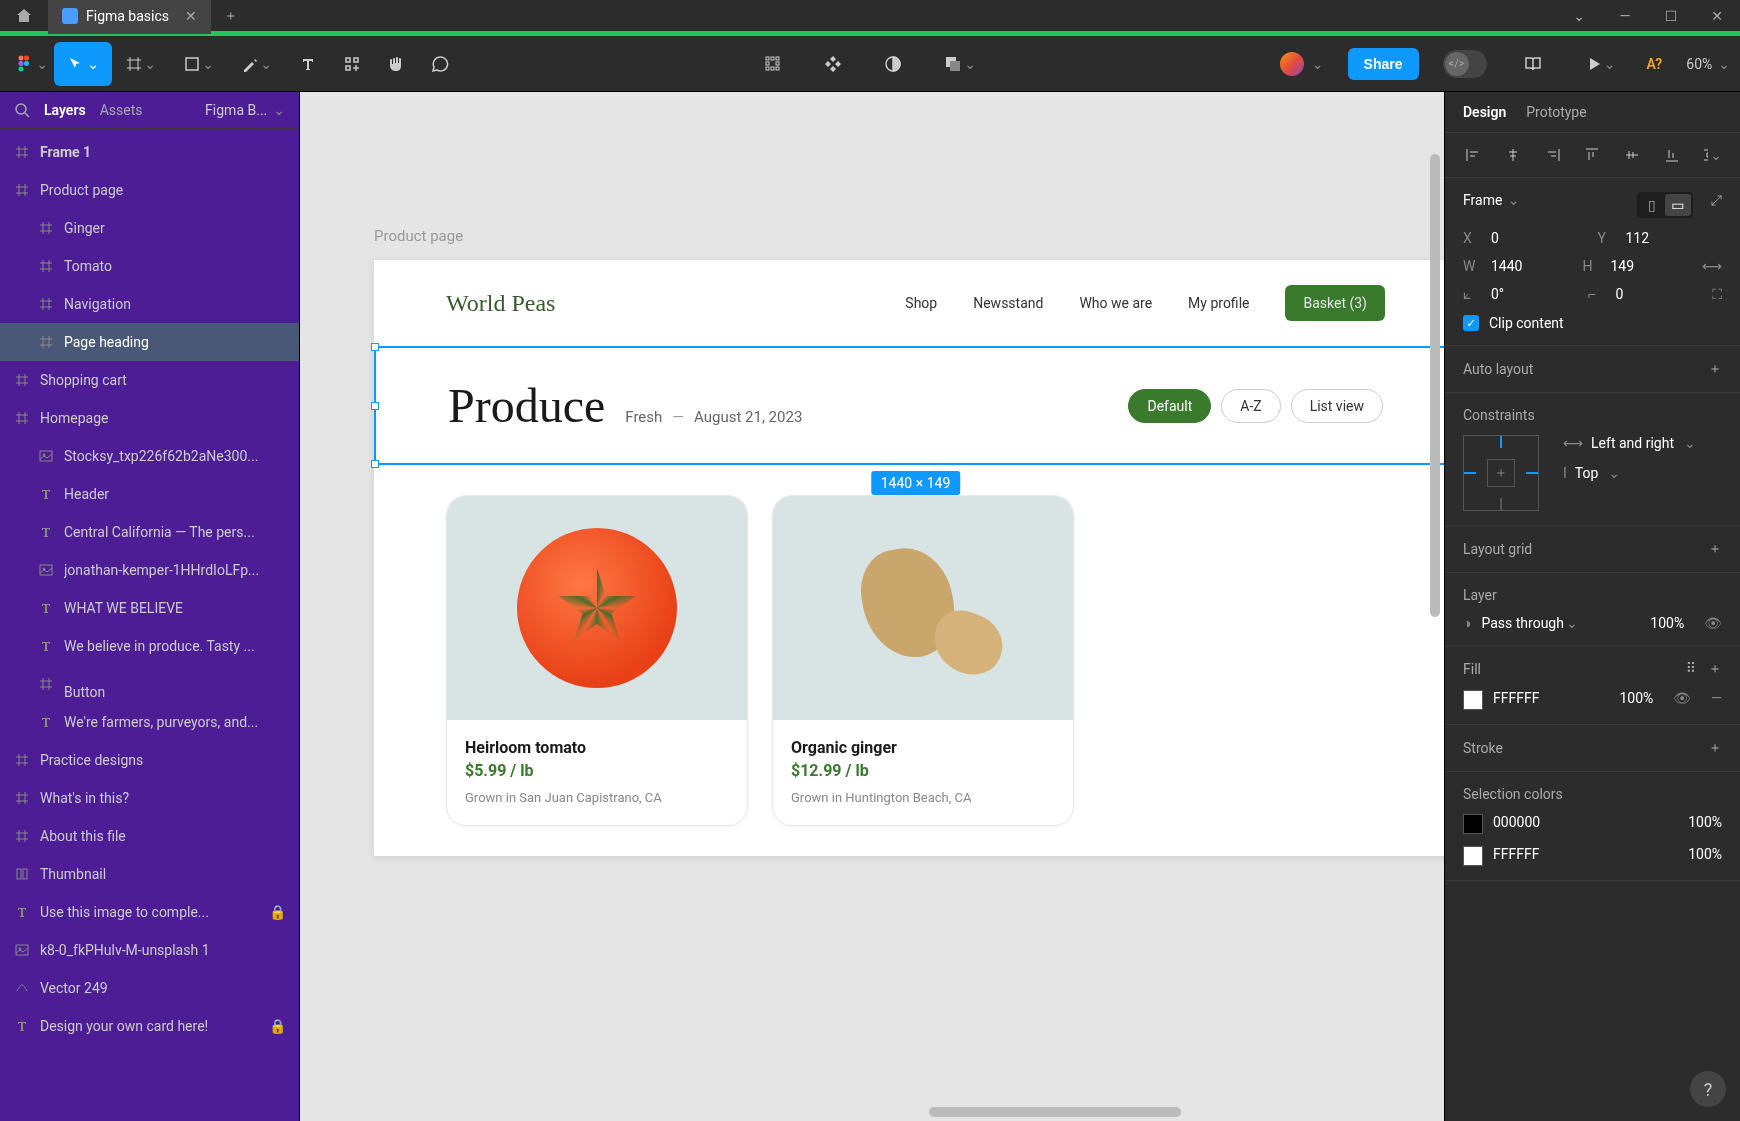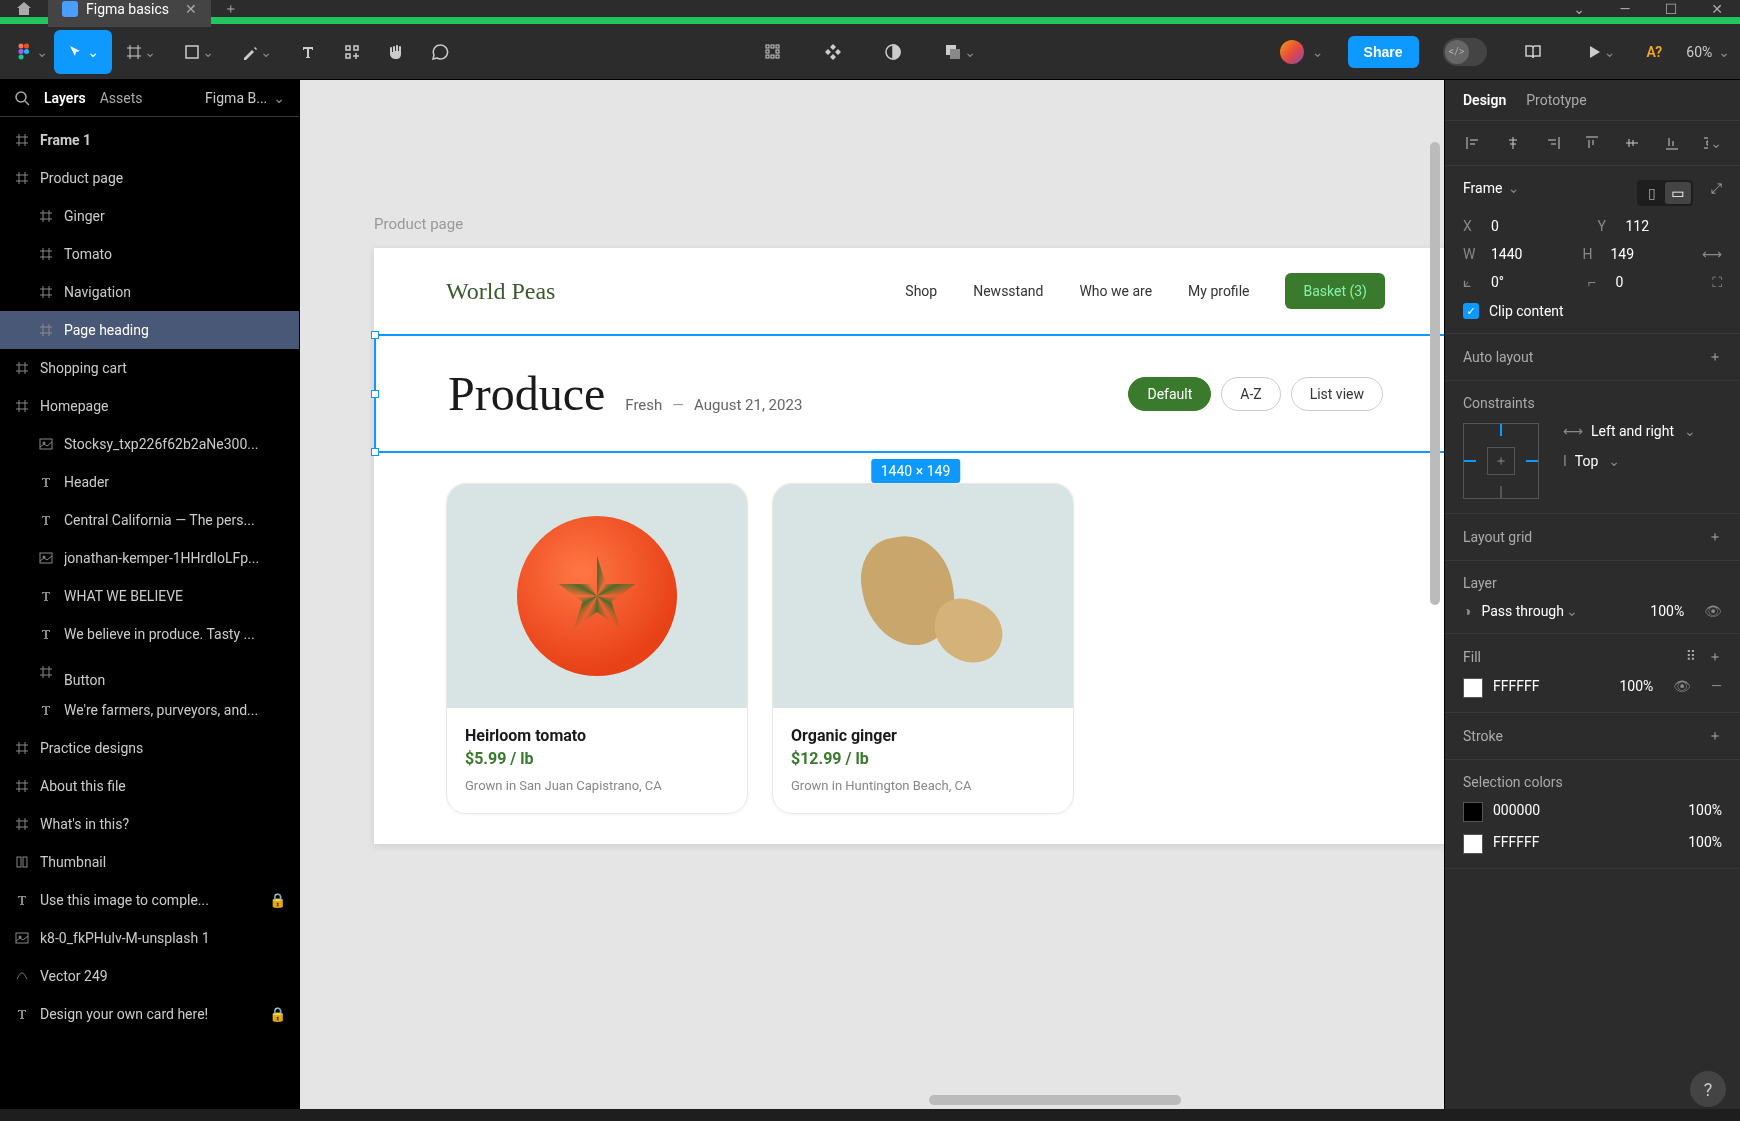--- a/index.html
+++ b/index.html
@@ -1,19 +1,19 @@
 <!DOCTYPE html>
 <html><head>
 <meta charset="utf-8">
 <style>
 * { margin: 0; padding: 0; box-sizing: border-box; }
 body { font-family: -apple-system, BlinkMacSystemFont, "Segoe UI", Roboto, sans-serif; background: #1e1e1e; color: #fff; width: 1740px; height: 1121px; overflow: hidden; font-size: 14px; }
 
 
-.titlebar { height: 24px; background: #2c2c2c; display: flex; align-items: center; border-bottom: 7px solid #22c55e; }
+.titlebar { height: 36px; background: #2c2c2c; display: flex; align-items: center; border-bottom: 5px solid #22c55e; }
 .titlebar .home-btn { width: 48px; height: 36px; display: flex; align-items: center; justify-content: center; color: #aaa; }
 .titlebar .tab { display: flex; align-items: center; gap: 8px; padding: 0 14px; height: 36px; background: #444; min-width: 140px; }
 .titlebar .tab .tab-icon { width: 16px; height: 16px; background: #4a9eff; border-radius: 3px; }
 .titlebar .new-tab { width: 40px; height: 36px; display: flex; align-items: center; justify-content: center; color: #aaa; }
 .titlebar .spacer { flex: 1; }
 .titlebar .win-btn { width: 46px; height: 36px; display: flex; align-items: center; justify-content: center; color: #aaa; }
 
 
 .toolbar { height: 56px; background: #2c2c2c; display: flex; align-items: center; padding: 0 10px; border-bottom: 1px solid #000; }
 .toolbar .tool { width: 44px; height: 44px; display: flex; align-items: center; justify-content: center; color: #ccc; border-radius: 6px; position:relative; }
@@ -26,40 +26,40 @@
 .share-btn { background: #0d99ff; color: #fff; border: none; padding: 8px 16px; border-radius: 6px; font-weight: 600; font-size: 14px; }
 .dev-toggle { width: 44px; height: 28px; background: #444; border-radius: 50px; display: flex; align-items: center; padding: 2px; }
 .dev-toggle .knob { width: 24px; height: 24px; border-radius: 50%; background: #666; display:flex;align-items:center;justify-content:center;color:#aaa;font-size:11px;}
 .zoom { color: #ccc; display: flex; align-items: center; gap: 4px; }
 .chev-down::after { content: '⌄'; font-size: 14px; margin-left:2px; color:#888;}
 
 
 .main { display: flex; height: calc(1121px - 92px); }
 
 
-.left-panel { width: 300px; background: #000000; border-right: 1px solid #000; display: flex; flex-direction: column; }
+.left-panel { width: 300px; background: #4c1d95; border-right: 1px solid #000; display: flex; flex-direction: column; }
 .left-header { display: flex; align-items: center; padding: 10px 14px; gap: 14px; border-bottom: 1px solid #383838; }
 .left-header .tab-link { color: #aaa; cursor: pointer; }
 .left-header .tab-link.active { color: #fff; font-weight: 600; }
 .left-header .page-select { margin-left: auto; color: #ccc; display:flex; align-items:center; gap:4px;}
 .layers { flex: 1; overflow: auto; padding-top: 4px; }
 .layer-row { display: flex; align-items: center; height: 38px; padding-left: 14px; color: #ccc; gap: 10px; white-space:nowrap; overflow:hidden; text-overflow:ellipsis;}
 .layer-row.indent1 { padding-left: 38px; }
 .layer-row.selected { background: #4a5878; color: #fff; }
 .layer-icon { width: 16px; height: 16px; display: flex; align-items: center; justify-content: center; color: #888; flex-shrink:0;}
 .layer-row .lock { margin-left:auto; margin-right:12px; color:#888;}
 
 
 .canvas { flex: 1; background: #e5e5e5; position: relative; overflow: auto; }
 .frame-label { position: absolute; left: 74px; top: 135px; color: #999; font-size: 15px; }
 .artboard { position: absolute; left: 74px; top: 168px; width: 1083px; background: #fff; box-shadow: 0 2px 8px rgba(0,0,0,0.1); }
 .artboard-header { height: 86px; display: flex; align-items: center; padding: 0 72px; }
 .brand { font-family: Georgia, serif; font-size: 24px; color: #3a5a2e; }
 .nav-links { margin-left: auto; display: flex; align-items: center; gap: 36px; font-size: 14px; color: #333; }
-.basket { background: #3a7a2c; color: #86efac; border-radius: 6px; padding: 10px 18px; }
+.basket { background: #3a7a2c; color: #e5e5e5; border-radius: 6px; padding: 10px 18px; }
 .page-heading-sel { border: 2px solid #0d99ff; position: relative; padding: 30px 72px; display:flex; align-items:center; justify-content:space-between;}
 .sel-handle { position: absolute; width: 8px; height: 8px; background: #fff; border: 1.5px solid #0d99ff; }
 .sh-tl { top: -5px; left: -5px; } .sh-bl { bottom: -5px; left: -5px; }
 .sh-ml { top: 50%; left: -5px; transform:translateY(-50%);}
 .heading-left { display:flex; align-items:baseline; gap:20px;}
 .heading-title { font-family: Georgia, serif; font-size: 48px; color: #1a1a1a; }
 .heading-sub { color: #666; font-size: 15px;}
 .heading-dash { color: #999; margin: 0 10px;}
 .heading-right { display:flex; gap:10px;}
 .pill { border: 1px solid #ccc; border-radius: 999px; padding: 8px 18px; font-size: 14px; color:#333;}
@@ -412,29 +412,29 @@
             </svg>
           </span>
           <span style="overflow: hidden; text-overflow: ellipsis;">Practice designs</span>
         </div>
         <div class="layer-row indent0">
           <span class="layer-icon">
             <svg width="14" height="14" viewBox="0 0 14 14" stroke="currentColor" fill="none">
               <path d="M4 1v12M10 1v12M1 4h12M1 10h12"></path>
             </svg>
           </span>
+          <span style="overflow: hidden; text-overflow: ellipsis;">What's in this?</span>
+        </div>
+        <div class="layer-row indent0">
+          <span class="layer-icon">
+            <svg width="14" height="14" viewBox="0 0 14 14" stroke="currentColor" fill="none">
+              <path d="M4 1v12M10 1v12M1 4h12M1 10h12"></path>
+            </svg>
+          </span>
           <span style="overflow: hidden; text-overflow: ellipsis;">About this file</span>
-        </div>
-        <div class="layer-row indent0">
-          <span class="layer-icon">
-            <svg width="14" height="14" viewBox="0 0 14 14" stroke="currentColor" fill="none">
-              <path d="M4 1v12M10 1v12M1 4h12M1 10h12"></path>
-            </svg>
-          </span>
-          <span style="overflow: hidden; text-overflow: ellipsis;">What's in this?</span>
         </div>
         <div class="layer-row indent0">
           <span class="layer-icon">
             <svg width="14" height="14" viewBox="0 0 14 14" stroke="currentColor" fill="none">
               <rect x="2" y="2" width="4" height="10"></rect>
               <rect x="8" y="2" width="4" height="10"></rect>
             </svg>
           </span>
           <span style="overflow: hidden; text-overflow: ellipsis;">Thumbnail</span>
         </div>

